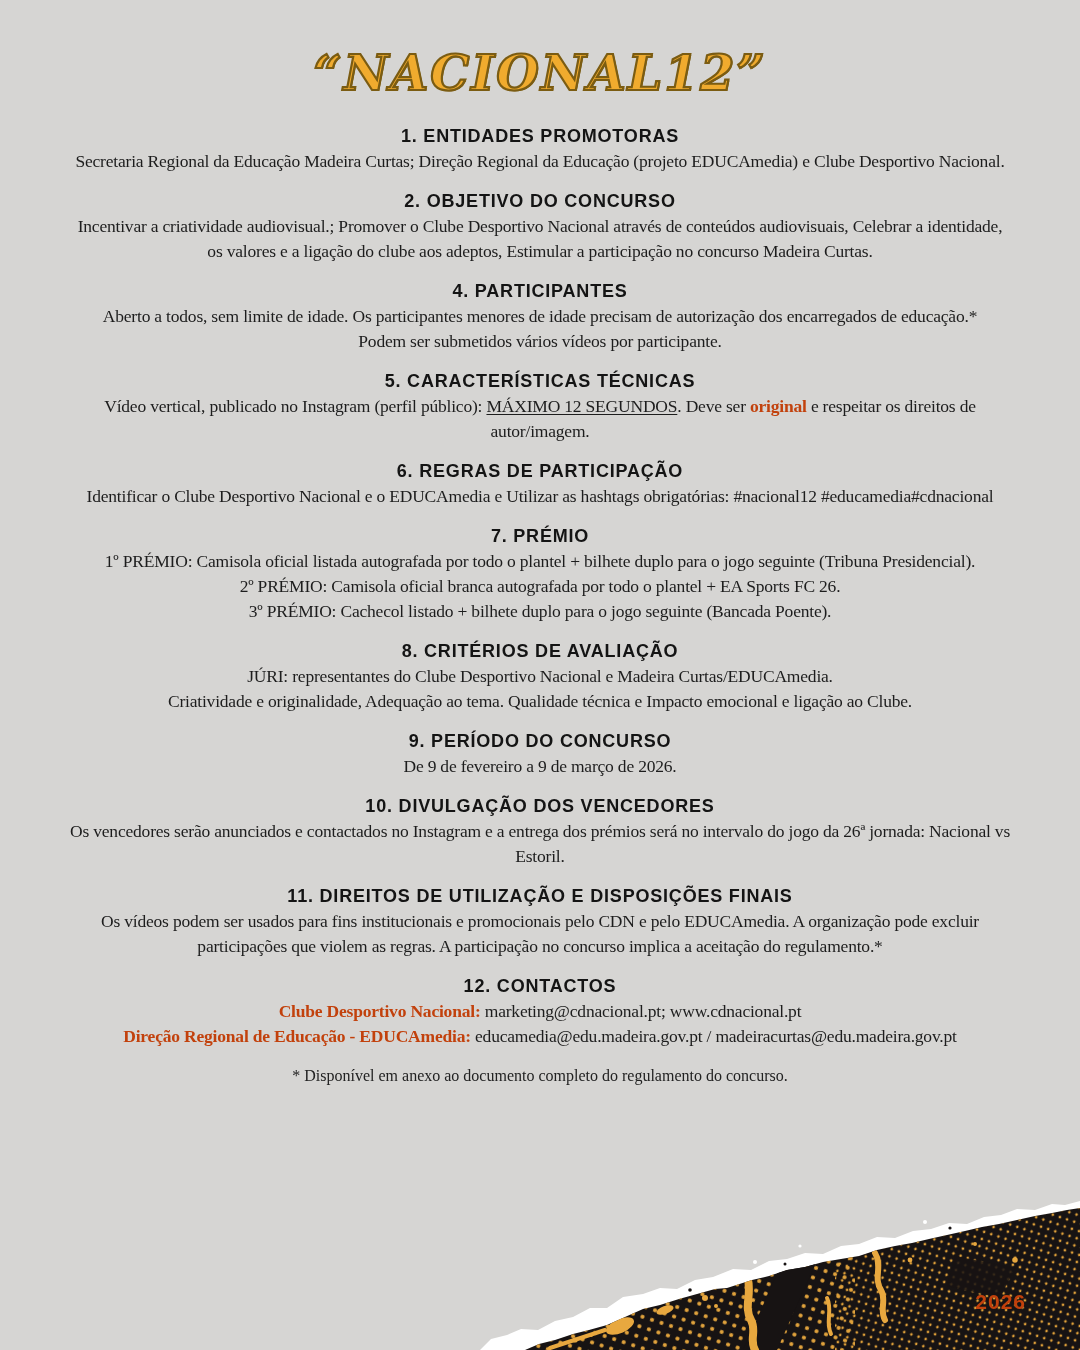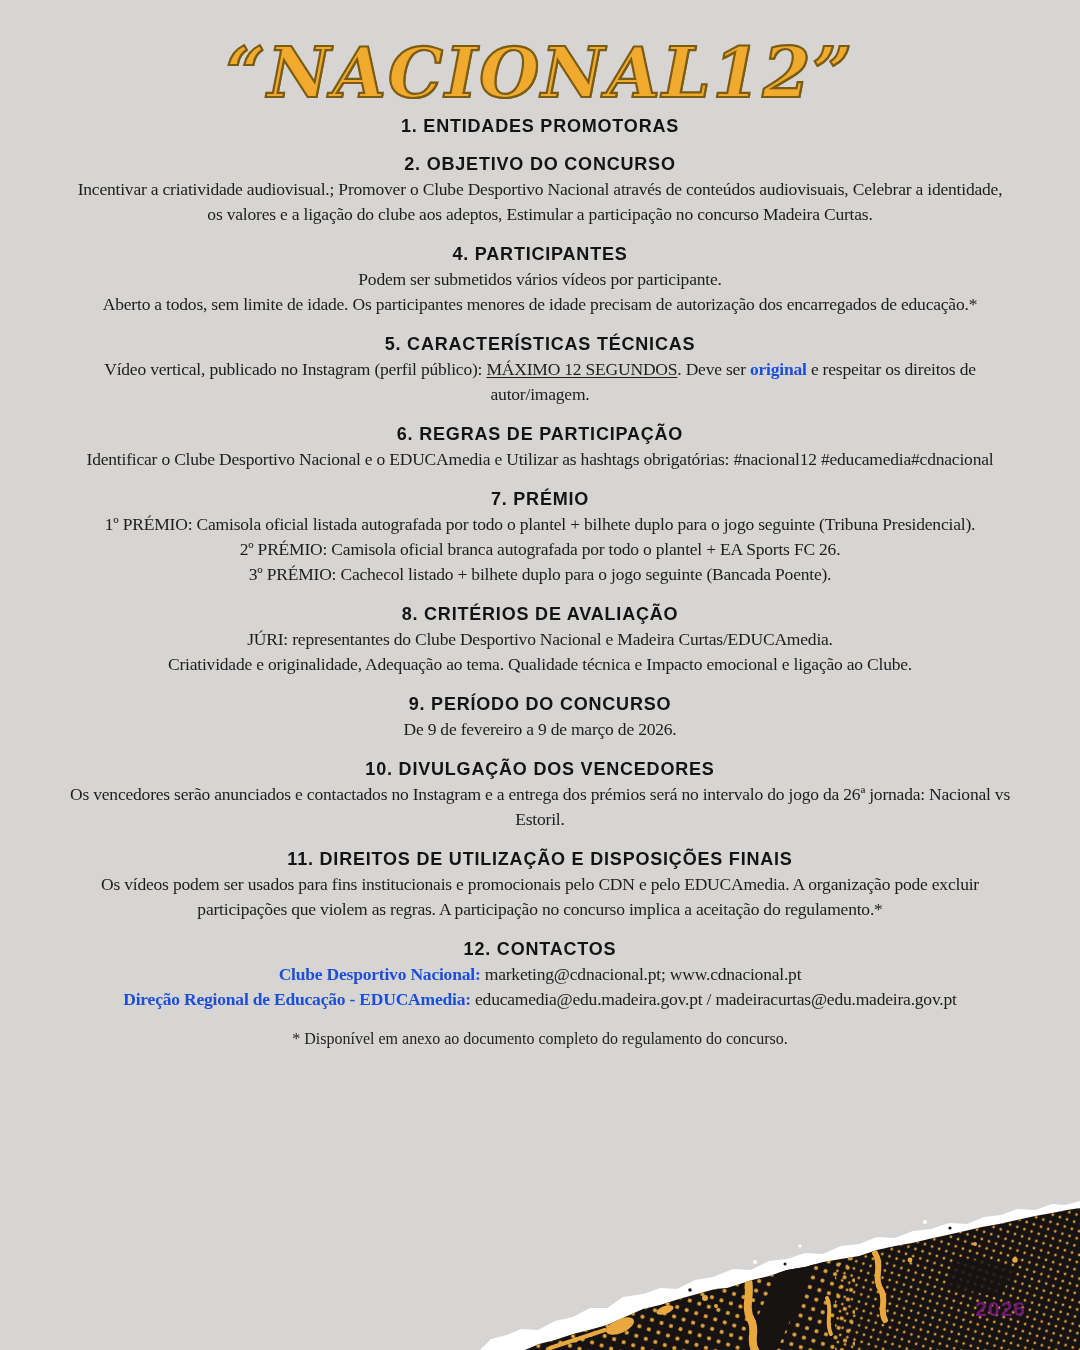--- a/index.html
+++ b/index.html
@@ -18,96 +18,97 @@
     width: 940px;
     margin: 0 auto;
     padding-top: 44px;
     text-align: center;
     z-index: 2;
   }
   .poster-title {
     font-family: "DejaVu Serif", serif;
     font-style: italic;
     font-weight: 700;
-    font-size: 69px;
+    font-size: 49px;
     line-height: 58px;
     letter-spacing: 2px;
     color: #f0ab2e;
     -webkit-text-stroke: 2.2px #7b5c12;
     text-shadow: 1px 1px 0 #7b5c12;
-    margin-bottom: 13px;
+    margin-bottom: 23px;
     white-space: nowrap;
   }
   .section { margin-bottom: 16px; }
   .section-heading {
     font-family: "Liberation Sans", sans-serif;
     font-weight: 700;
     font-size: 18px;
     line-height: 22px;
     letter-spacing: 0.8px;
     color: #141414;
     margin-bottom: 2px;
   }
   .section-body {
     font-size: 17.5px;
     line-height: 25px;
     letter-spacing: -0.2px;
     color: #1d1d1d;
   }
   .section-body .u { text-decoration: underline; text-underline-offset: 2px; }
-  .section-body strong, .contact-label { font-weight: 700; color: #1d4ed8; }
+  .section-body strong, .contact-label { font-weight: 700; color: #c2410c; }
   .footnote {
     font-size: 16px;
     line-height: 22px;
     color: #222;
     margin-top: 5px;
   }
   .corner {
     position: absolute;
     right: 0; bottom: 0;
     width: 625px; height: 152px;
     z-index: 3;
     pointer-events: none;
   }
   .corner svg { display: block; width: 625px; height: 152px; }
   .year-label {
     position: absolute;
     right: 54px;
-    top: 99px;
+    top: 92px;
     font-family: "Liberation Sans", sans-serif;
     font-weight: 700;
     font-size: 21px;
     letter-spacing: 1px;
-    color: #701a75;
+    color: #c2410c;
     z-index: 4;
   }
 </style>
 </head>
 <body>
 
 <div class="page">
   <div class="content">
 
     <div class="poster-title">“NACIONAL12”</div>
 
     <div class="section">
       <div class="section-heading">1. ENTIDADES PROMOTORAS</div>
+      <div class="section-body">Secretaria Regional da Educação Madeira Curtas; Direção Regional da Educação (projeto EDUCAmedia) e Clube Desportivo Nacional.</div>
     </div>
 
     <div class="section">
       <div class="section-heading">2. OBJETIVO DO CONCURSO</div>
       <div class="section-body">Incentivar a criatividade audiovisual.; Promover o Clube Desportivo Nacional através de conteúdos audiovisuais, Celebrar a identidade, os valores e a ligação do clube aos adeptos, Estimular a participação no concurso Madeira Curtas.</div>
     </div>
 
 
     <div class="section">
       <div class="section-heading">4. PARTICIPANTES</div>
       <div class="section-body">
+        <div>Aberto a todos, sem limite de idade. Os participantes menores de idade precisam de autorização dos encarregados de educação.*</div>
         <div>Podem ser submetidos vários vídeos por participante.</div>
-        <div>Aberto a todos, sem limite de idade. Os participantes menores de idade precisam de autorização dos encarregados de educação.*</div>
       </div>
     </div>
 
     <div class="section">
       <div class="section-heading">5. CARACTERÍSTICAS TÉCNICAS</div>
       <div class="section-body"><span>Vídeo vertical, publicado no Instagram (perfil público): </span><span class="u">MÁXIMO 12 SEGUNDOS</span><span>. Deve ser </span><strong>original</strong><span> e respeitar os direitos de autor/imagem.</span></div>
     </div>
 
     <div class="section">
       <div class="section-heading">6. REGRAS DE PARTICIPAÇÃO</div>

